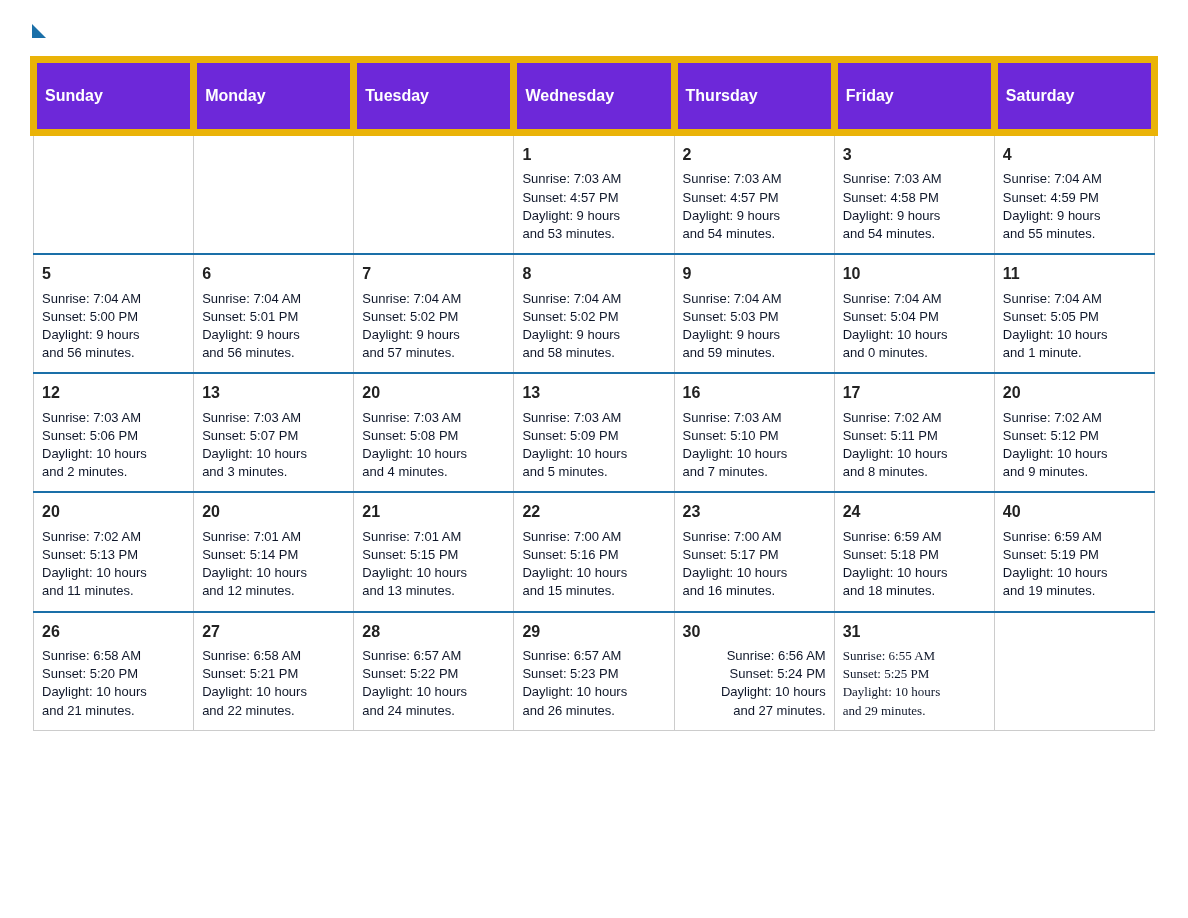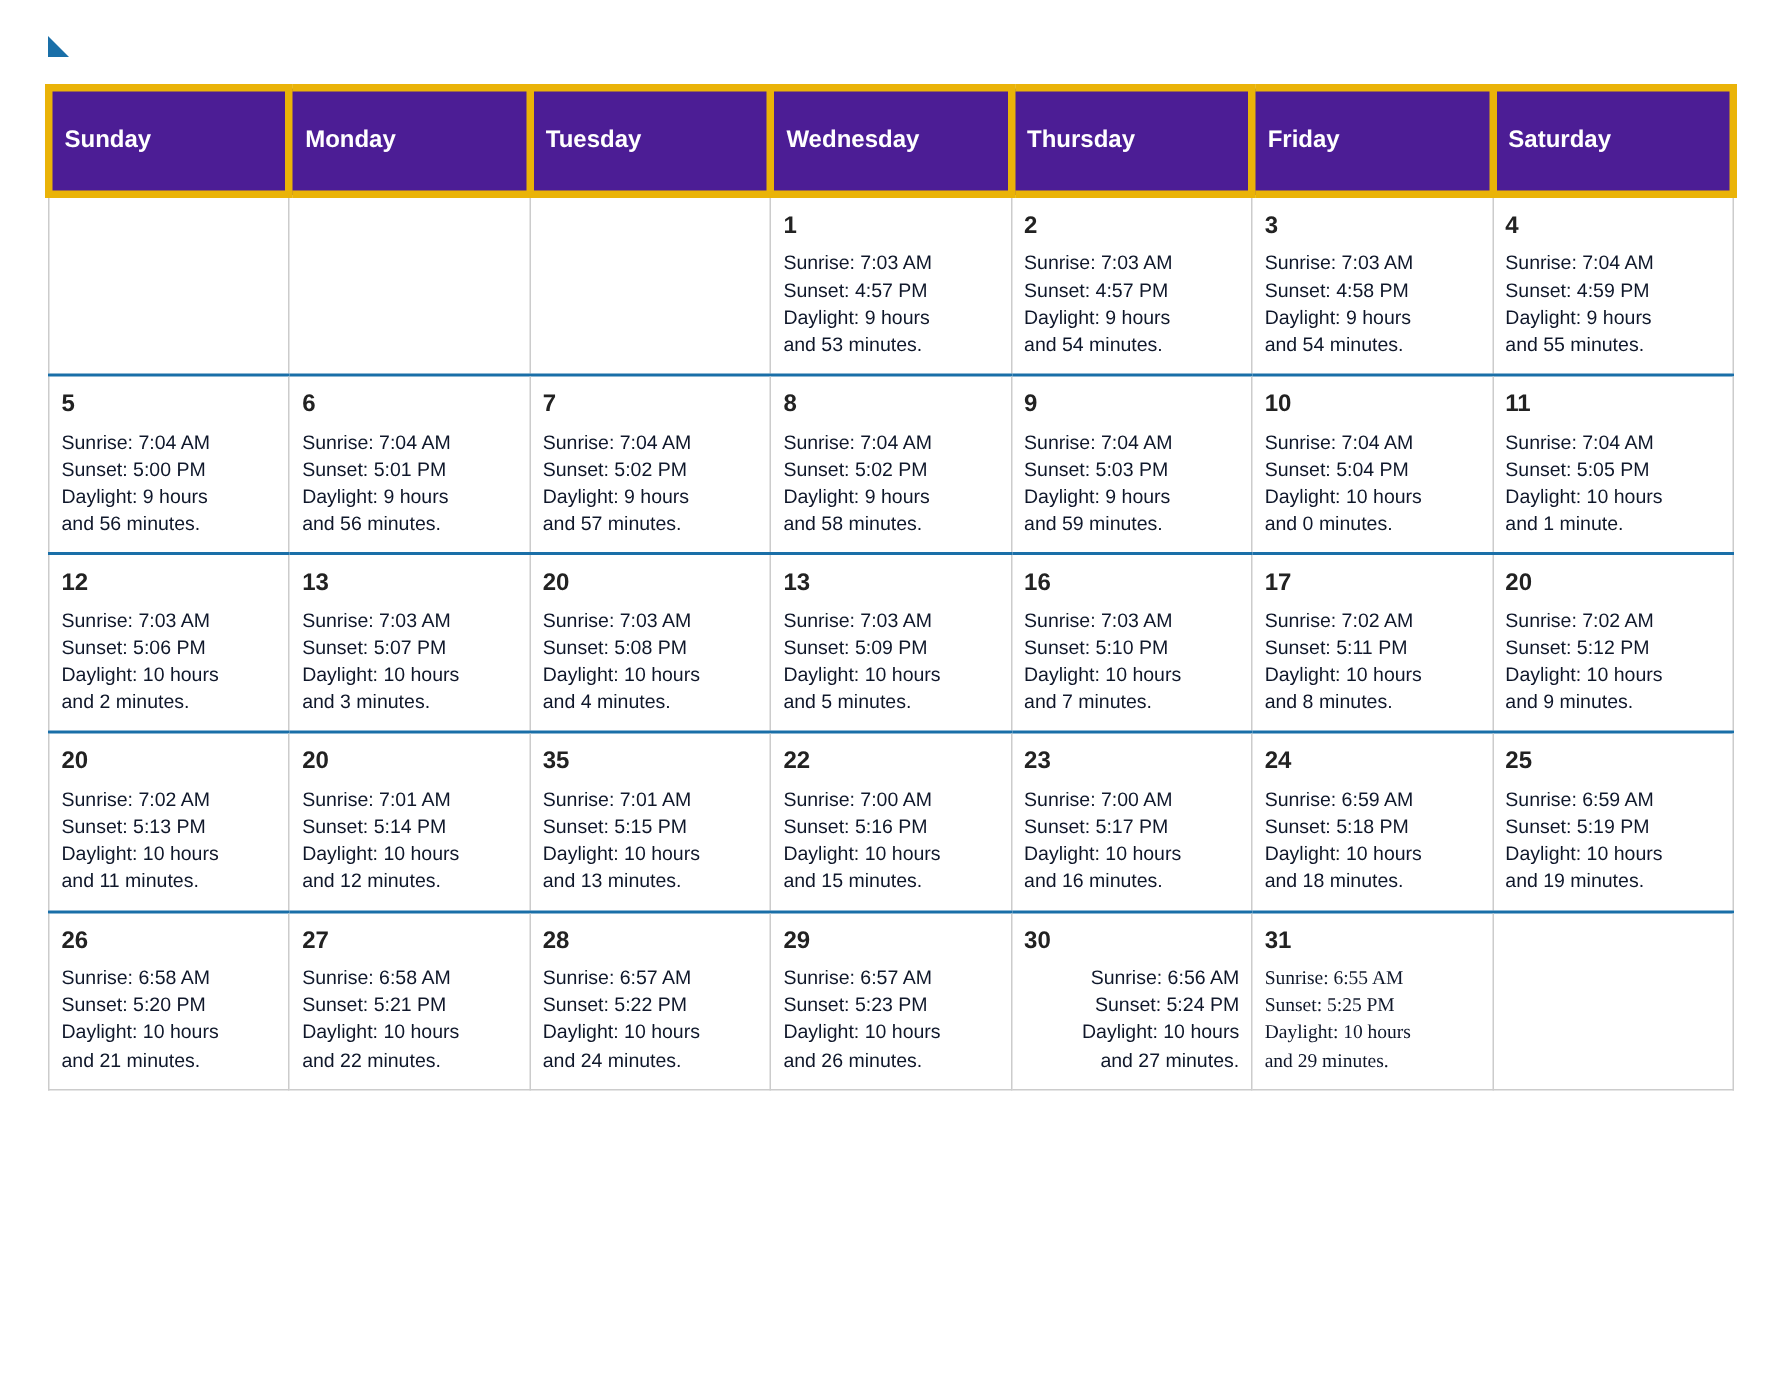--- a/index.html
+++ b/index.html
@@ -65,27 +65,27 @@
       font-size: 20px;
       color: #444;
       margin-top: 4px;
     }
     table {
       width: 100%;
       border-collapse: collapse;
       table-layout: fixed;
     }
     thead tr th {
-      background: #4c1d95;
+      background: #6d28d9;
       color: #fff;
       font-size: 16px;
       font-weight: bold;
       padding: 24px 8px;
       text-align: left;
-      border: 5px solid #eab308;
+      border: 7px solid #eab308;
     }
     tbody tr td {
       vertical-align: top;
       padding: 8px 8px 10px 8px;
       border: 1px solid #ccc;
       border-top: 2px solid #1a6fa8;
       font-size: 13px;
       color: #333;
       line-height: 1.4;
       height: 110px;
@@ -278,21 +278,21 @@
 and 11 minutes.</div>
         </td>
         <td>
           <span class="day-number">20</span>
           <div class="day-info" style="white-space: pre-line;">Sunrise: 7:01 AM
 Sunset: 5:14 PM
 Daylight: 10 hours
 and 12 minutes.</div>
         </td>
         <td>
-          <span class="day-number">35</span>
+          <span class="day-number">21</span>
           <div class="day-info" style="white-space: pre-line;">Sunrise: 7:01 AM
 Sunset: 5:15 PM
 Daylight: 10 hours
 and 13 minutes.</div>
         </td>
         <td>
           <span class="day-number">22</span>
           <div class="day-info" style="white-space: pre-line;">Sunrise: 7:00 AM
 Sunset: 5:16 PM
 Daylight: 10 hours
@@ -306,21 +306,21 @@
 and 16 minutes.</div>
         </td>
         <td>
           <span class="day-number">24</span>
           <div class="day-info" style="white-space: pre-line;">Sunrise: 6:59 AM
 Sunset: 5:18 PM
 Daylight: 10 hours
 and 18 minutes.</div>
         </td>
         <td>
-          <span class="day-number">25</span>
+          <span class="day-number">40</span>
           <div class="day-info" style="white-space: pre-line;">Sunrise: 6:59 AM
 Sunset: 5:19 PM
 Daylight: 10 hours
 and 19 minutes.</div>
         </td>
       </tr>
       <tr>
         <td>
           <span class="day-number">26</span>
           <div class="day-info" style="white-space: pre-line;">Sunrise: 6:58 AM

